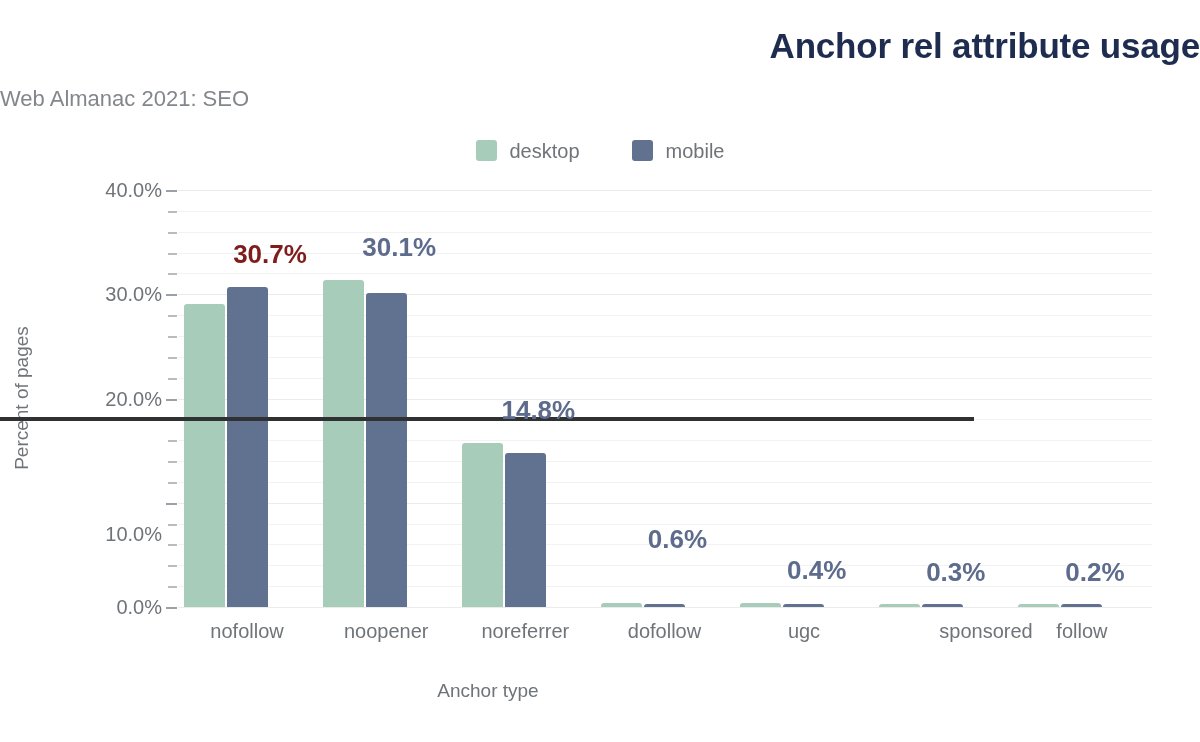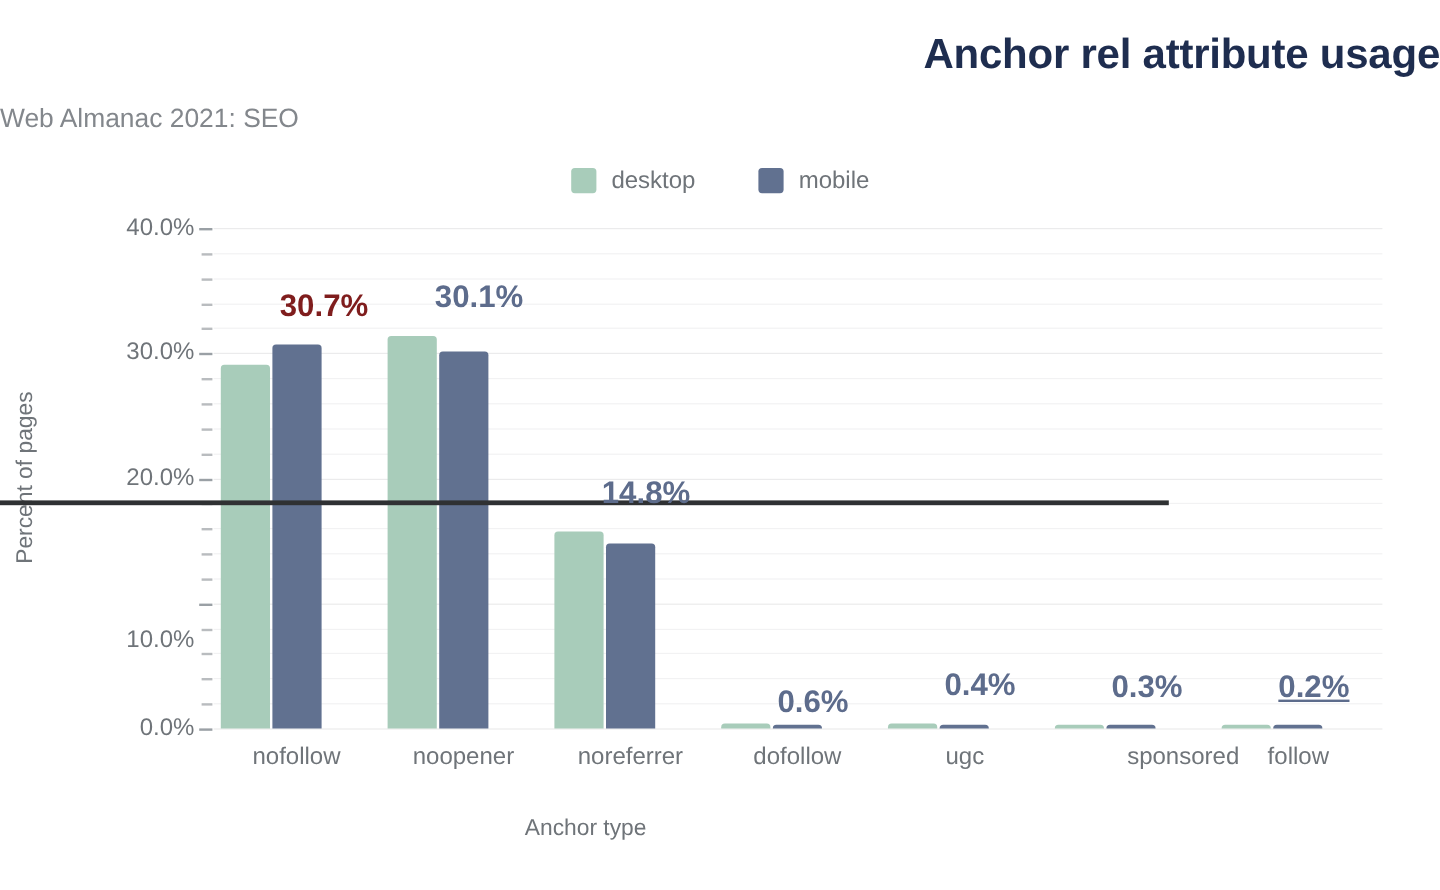--- a/index.html
+++ b/index.html
@@ -286,18 +286,18 @@
       <div class="xtick-label" style="left: 986px;">sponsored</div>
       <div class="xtick-label" style="left: 1081.93px;">follow</div>
     </div>
 
   <div class="x-axis-title">Anchor type</div>
 
   <div id="value-labels">
       <div class="bar-value-label" style="color: #7f1d1d; left: 270px; top: 238.952px;">30.7%</div>
       <div class="bar-value-label" style="color: rgb(93, 108, 140); left: 399.214px; top: 231.655px;">30.1%</div>
       <div class="bar-value-label" style="color: rgb(93, 108, 140); left: 538.357px; top: 395.327px;">14.8%</div>
-      <div class="bar-value-label" style="color: rgb(93, 108, 140); left: 677.5px; top: 569px;">0.6%</div>
+      <div class="bar-value-label" style="color: rgb(93, 108, 140); left: 677.5px; top: 524px;">0.6%</div>
       <div class="bar-value-label" style="color: rgb(93, 108, 140); left: 816.643px; top: 554.83px;">0.4%</div>
       <div class="bar-value-label" style="color: rgb(93, 108, 140); left: 955.786px; top: 556.915px;">0.3%</div>
-      <div class="bar-value-label" style="color: rgb(93, 108, 140); left: 1094.93px; top: 556.915px; text-decoration: underline;">0.2%</div>
+      <div class="bar-value-label" style="color: rgb(93, 108, 140); left: 1094.93px; top: 556.915px;">0.2%</div>
     </div>
 </div>
 
 </body></html>

